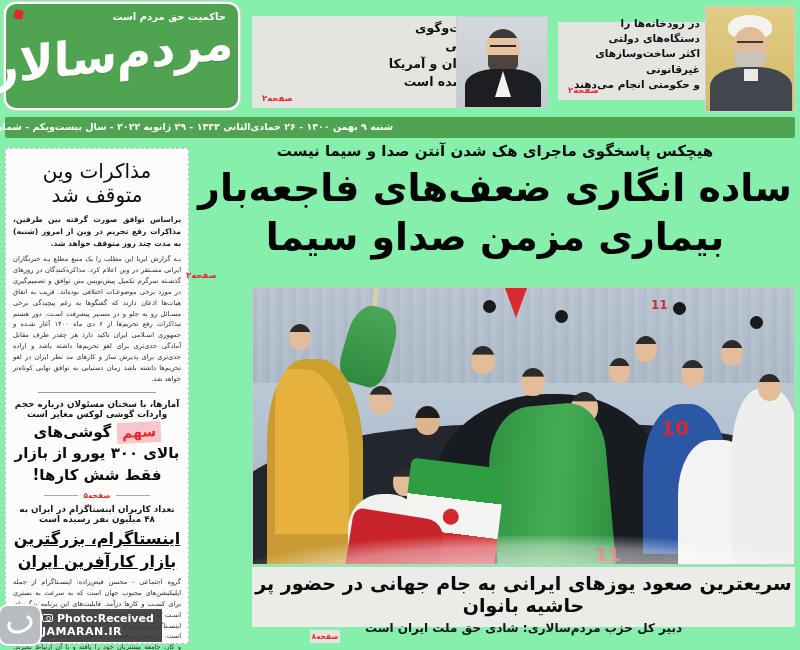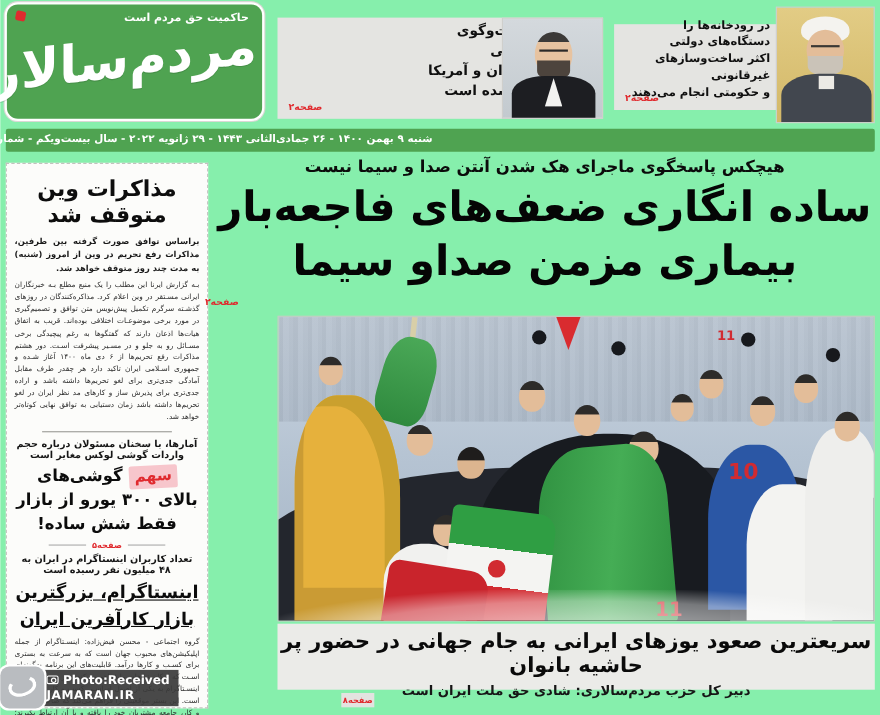--- a/index.html
+++ b/index.html
@@ -44,21 +44,21 @@
   .jud-robe { position:absolute; left:4px; top:60px; width:82px; height:46px; background:#42474f; border-radius:42% 42% 0 0; }
   .jud-collar { position:absolute; left:38px; top:62px; width:14px; height:12px; background:#eceae5; }
 
   
   .dateline { position:absolute; left:5px; top:117px; width:790px; height:21px; background:#4fa351; border-radius:2px; }
   .dateline span { position:absolute; right:402px; top:4px; color:#fff; font-size:9.5px; font-weight:bold; white-space:nowrap; }
 
   
   .leftcol { position:absolute; left:5px; top:148px; width:184px; height:496px;
     border:1px dashed #c2c2be; padding:6px 7px 0 7px; background:#fcfcfa; }
-  .s1-headline { font-size:20px; font-weight:bold; color:#0d0d0d; text-align:center; margin:4px 0 7px; }
+  .s1-headline { font-size:20px; font-weight:normal; color:#0d0d0d; text-align:center; margin:4px 0 7px; }
   .s1-lead { font-size:7.6px; font-weight:bold; color:#1a1a1a; text-align:justify; line-height:1.6; margin-bottom:4px; }
   .s-body { font-size:6.7px; color:#2c2c2c; text-align:justify; line-height:1.62; }
   .divider { width:70%; margin:7px auto 6px; border-top:1px solid #9a9a96; }
   .kicker { font-size:8.8px; font-weight:bold; color:#161616; text-align:center; margin:4px 0 3px; }
   .mini-head { font-size:15px; font-weight:bold; color:#0c0c0c; text-align:center; line-height:1.45; }
   .tag-pink { display:inline-block; background:#f7c6cc; color:#e02a2e; padding:0 5px 1px;
     transform:rotate(-3deg); border-radius:2px; font-size:14px; }
   .pagetag-row { display:flex; align-items:center; justify-content:center; gap:5px; margin:4px 0 2px; }
   .pagetag-row .dash { width:34px; border-top:1px solid #aaa; }
   .pagetag-row .pt { color:#e02a2e; font-size:7.5px; font-weight:bold; }
@@ -191,21 +191,21 @@
       <p class="s1-lead">براساس توافق صورت گرفته بین طرفین، مذاکرات رفع تحریم در وین از امروز (شنبه) به مدت چند روز متوقف خواهد شد.</p>
       <p class="s-body">بـه گزارش ایرنا این مطلب را یک منبع مطلع بـه خبرنگاران ایرانی مسـتقر در وین اعلام کرد. مذاکره‌کنندگان در روزهای گذشـته سرگرم تکمیل پیش‌نویس متن توافق و تصمیم‌گیری در مورد برخی موضوعـات اختلافی بوده‌اند. قریب به اتفاق هیات‌ها اذعان دارند که گفتگوها به رغم پیچیدگی برخی مسـائل رو به جلو و در مسـیر پیشرفت اسـت. دور هشتم مذاکرات رفع تحریم‌ها از ۶ دی ماه ۱۴۰۰ آغاز شـده و جمهوری اسـلامی ایران تاکید دارد هر چقدر طرف مقابل آمادگی جدی‌تری برای لغو تحریم‌ها داشته باشد و اراده جدی‌تری برای پذیرش ساز و کارهای مد نظر ایران در لغو تحریم‌ها داشته باشد زمان دستیابی به توافق نهایی کوتاه‌تر خواهد شد.</p>
       <div class="divider"></div>
     </div>
 
     <div>
       <div class="kicker">آمارها، با سخنان مسئولان درباره حجم واردات گوشی لوکس مغایر است</div>
       <div class="mini-head">
         <span class="tag-pink">سهم</span>
         <span>گوشی‌های بالای ۳۰۰ یورو از بازار</span><br>
-        <span>فقط شش ساده!</span>
+        <span>فقط شش کارها!</span>
       </div>
       <div class="pagetag-row">
         <span class="dash"></span>
         <span class="pt">صفحه۵</span>
         <span class="dash"></span>
       </div>
     </div>
 
     <div>
       <div class="kicker">تعداد کاربران اینستاگرام در ایران به ۴۸ میلیون نفر رسیده است</div>

